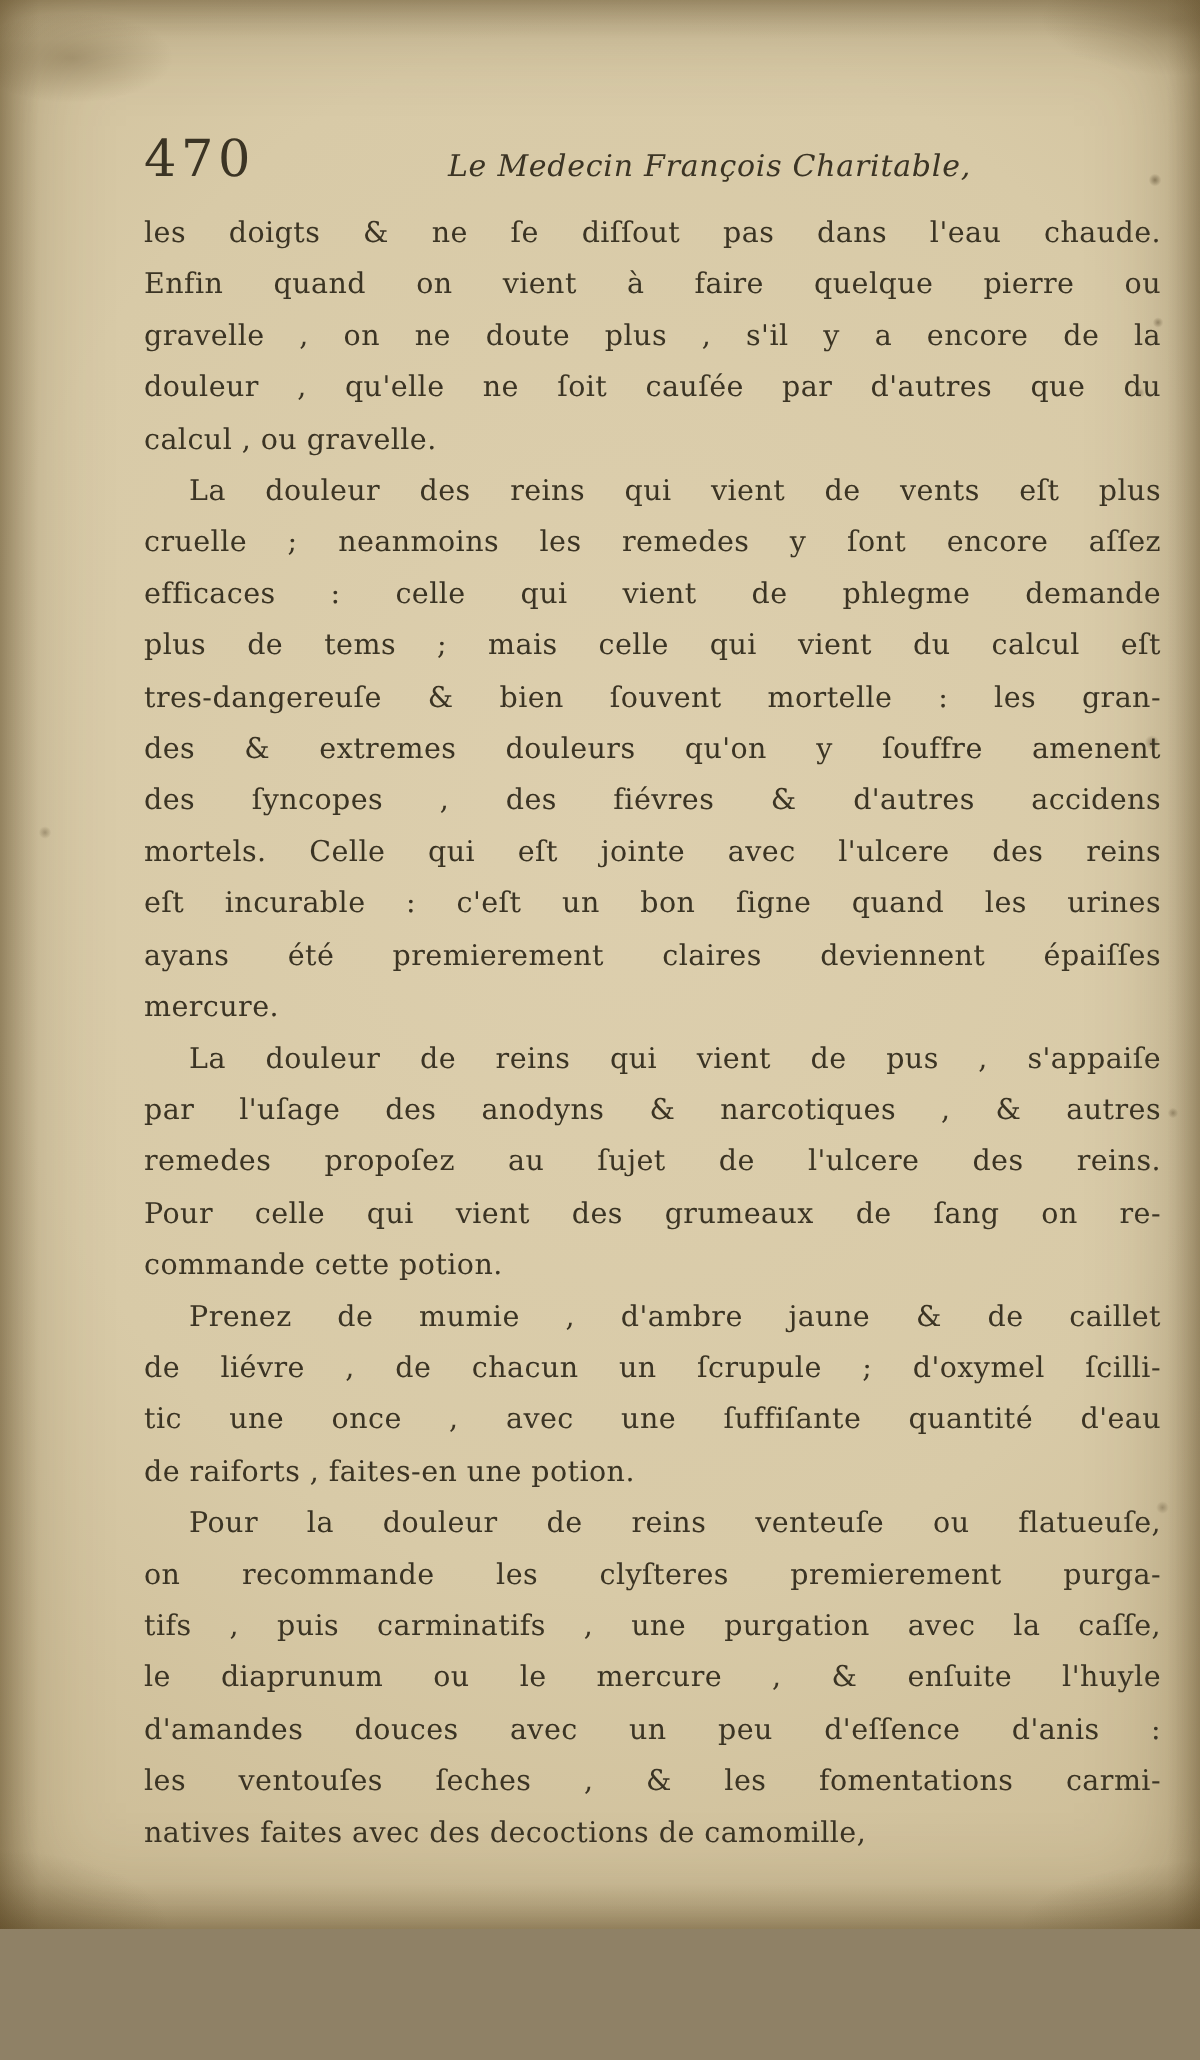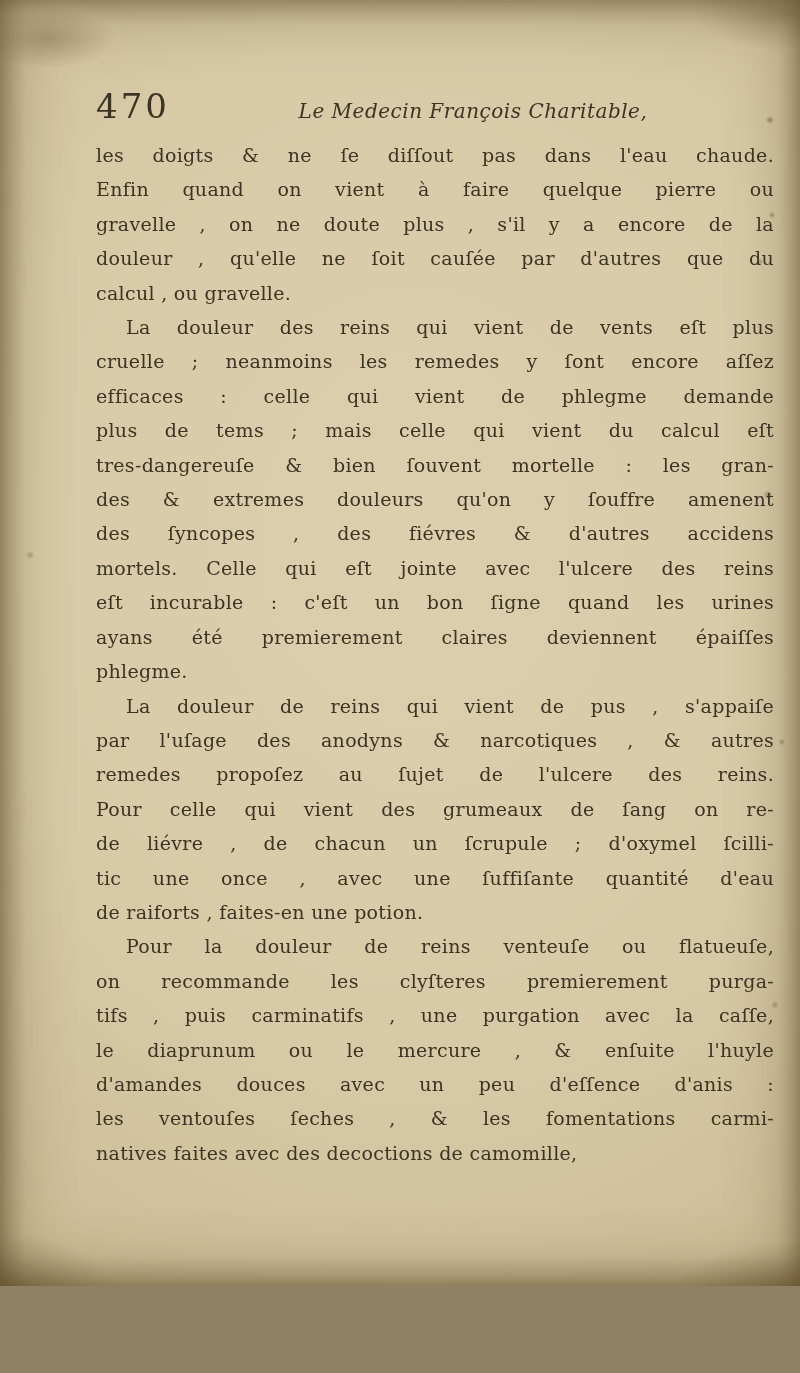--- a/index.html
+++ b/index.html
@@ -71,29 +71,31 @@
           <div class="line indent">La douleur des reins qui vient de vents eſt plus</div>
           <div class="line">cruelle ; neanmoins les remedes y ſont encore aſſez</div>
           <div class="line">efficaces : celle qui vient de phlegme demande</div>
           <div class="line">plus de tems ; mais celle qui vient du calcul eſt</div>
           <div class="line">tres-dangereuſe &amp; bien ſouvent mortelle : les gran-</div>
           <div class="line">des &amp; extremes douleurs qu'on y ſouffre amenent</div>
           <div class="line">des ſyncopes , des fiévres &amp; d'autres accidens</div>
           <div class="line">mortels. Celle qui eſt jointe avec l'ulcere des reins</div>
           <div class="line">eſt incurable : c'eſt un bon ſigne quand les urines</div>
           <div class="line">ayans été premierement claires deviennent épaiſſes</div>
-          <div class="line last">phlegme.</div>
+          <div class="line last">mercure.</div>
         </div>
         <div>
           <div class="line indent">La douleur de reins qui vient de pus , s'appaiſe</div>
           <div class="line">par l'uſage des anodyns &amp; narcotiques , &amp; autres</div>
           <div class="line">remedes propoſez au ſujet de l'ulcere des reins.</div>
           <div class="line">Pour celle qui vient des grumeaux de ſang on re-</div>
+          <div class="line last">commande cette potion.</div>
         </div>
         <div>
+          <div class="line indent">Prenez de mumie , d'ambre jaune &amp; de caillet</div>
           <div class="line">de liévre , de chacun un ſcrupule ; d'oxymel ſcilli-</div>
           <div class="line">tic une once , avec une ſuffiſante quantité d'eau</div>
           <div class="line last">de raiforts , faites-en une potion.</div>
         </div>
         <div>
           <div class="line indent">Pour la douleur de reins venteuſe ou flatueuſe,</div>
           <div class="line">on recommande les clyſteres premierement purga-</div>
           <div class="line">tifs , puis carminatifs , une purgation avec la caſſe,</div>
           <div class="line">le diaprunum ou le mercure , &amp; enſuite l'huyle</div>
           <div class="line">d'amandes douces avec un peu d'eſſence d'anis :</div>

